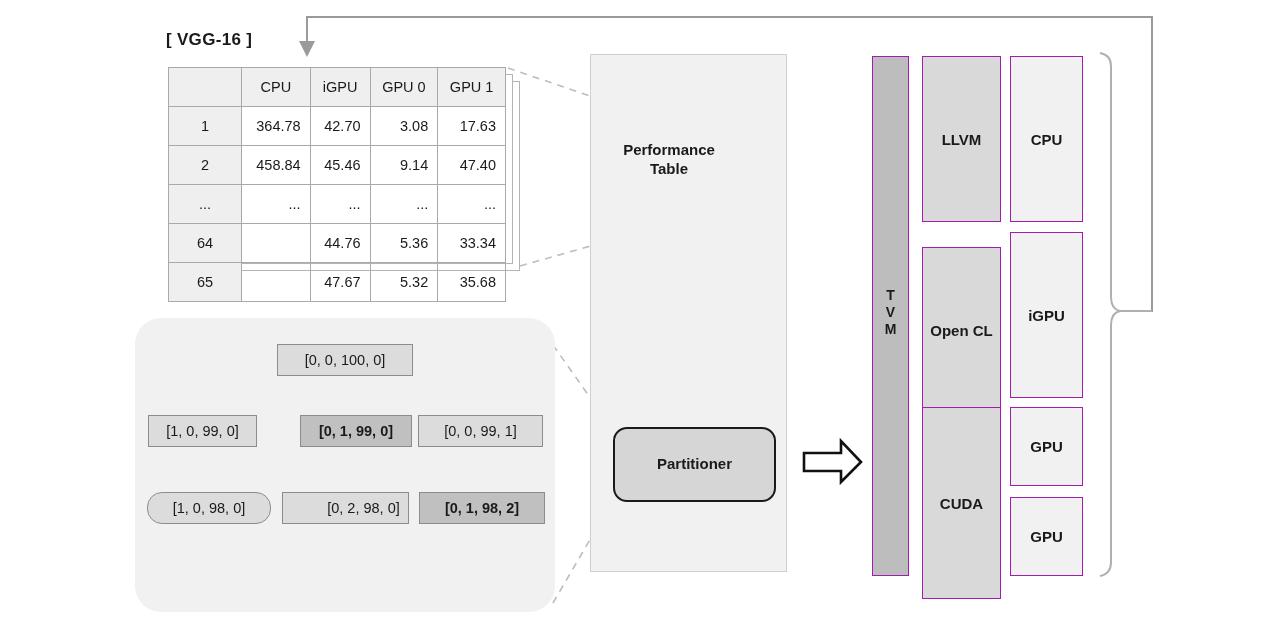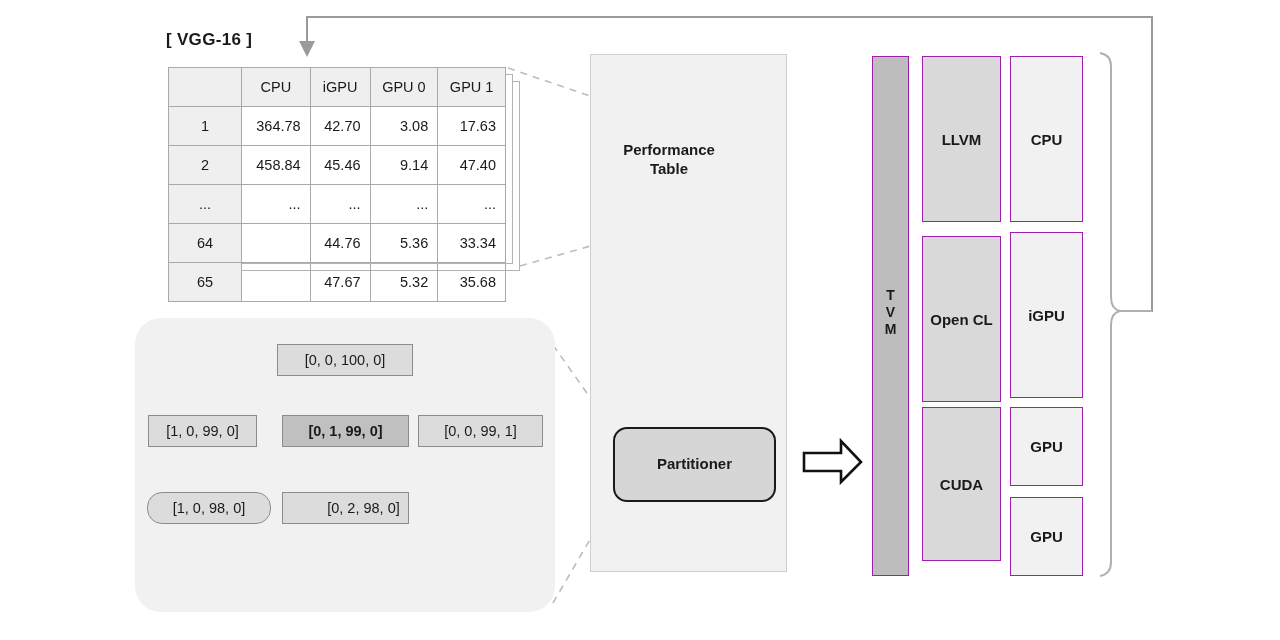--- a/index.html
+++ b/index.html
@@ -81,22 +81,22 @@
   }
   .rblk.tvm{background:#bdbdbd;letter-spacing:0;}
   .rblk.mid{background:#d9d9d9;}
   .rblk.dev{background:#f1f1f1;}
   #tvm-block{left:872px;top:56px;width:37px;height:520px;}
   #tvm-lbl{
     position:absolute;left:872px;top:287px;width:37px;text-align:center;
     font-size:14px;font-weight:bold;line-height:17px;
   }
   #llvm-block{left:922px;top:56px;width:79px;height:166px;}
-  #opencl-block{left:922px;top:236px;width:79px;height:166px;}
-  #cuda-block{left:922px;top:407px;width:79px;height:154px;}
+  #opencl-block{left:922px;top:247px;width:79px;height:166px;}
+  #cuda-block{left:922px;top:407px;width:79px;height:192px;}
   #cpu-block{left:1010px;top:56px;width:73px;height:166px;}
   #igpu-block{left:1010px;top:232px;width:73px;height:166px;}
   #gpu0-block{left:1010px;top:407px;width:73px;height:79px;}
   #gpu1-block{left:1010px;top:497px;width:73px;height:79px;}
 </style>
 </head>
 <body>
 
 <div id="stage">
 
@@ -213,25 +213,26 @@
         </tr>
       </tbody>
     </table>
   </div>
 
   <div class="abs" id="tree-panel"></div>
 
   <div class="tnode" style="left:277px;top:344px;width:136px;">[0, 0, 100, 0]</div>
 
   <div class="tnode" style="left:148px;top:415px;width:109px;">[1, 0, 99, 0]</div>
-  <div class="tnode hl" style="left:282px;top:415px;width:127px;">[0, 1, 99, 0]</div>
+  <div class="tnode hl" style="left:300px;top:415px;width:112px;">[0, 1, 99, 0]</div>
   <div class="tnode" style="left:418px;top:415px;width:125px;">[0, 0, 99, 1]</div>
 
   <div class="tnode" style="left:147px;top:492px;width:124px;border-radius:15px;">[1, 0, 98, 0]</div>
   <div class="tnode" style="left:282px;top:492px;width:127px;padding-left:36px;">[0, 2, 98, 0]</div>
+  <div class="tnode hl" style="left:419px;top:492px;width:126px;">[0, 1, 98, 2]</div>
 
   <div class="abs" id="center-panel"></div>
 
   <div class="abs" id="perf-doc-lbl">
     <span>Performance</span><br>
     <span>Table</span>
   </div>
 
   <div class="abs" id="partitioner-box"></div>
   <div class="abs" id="partitioner-lbl">Partitioner</div>

